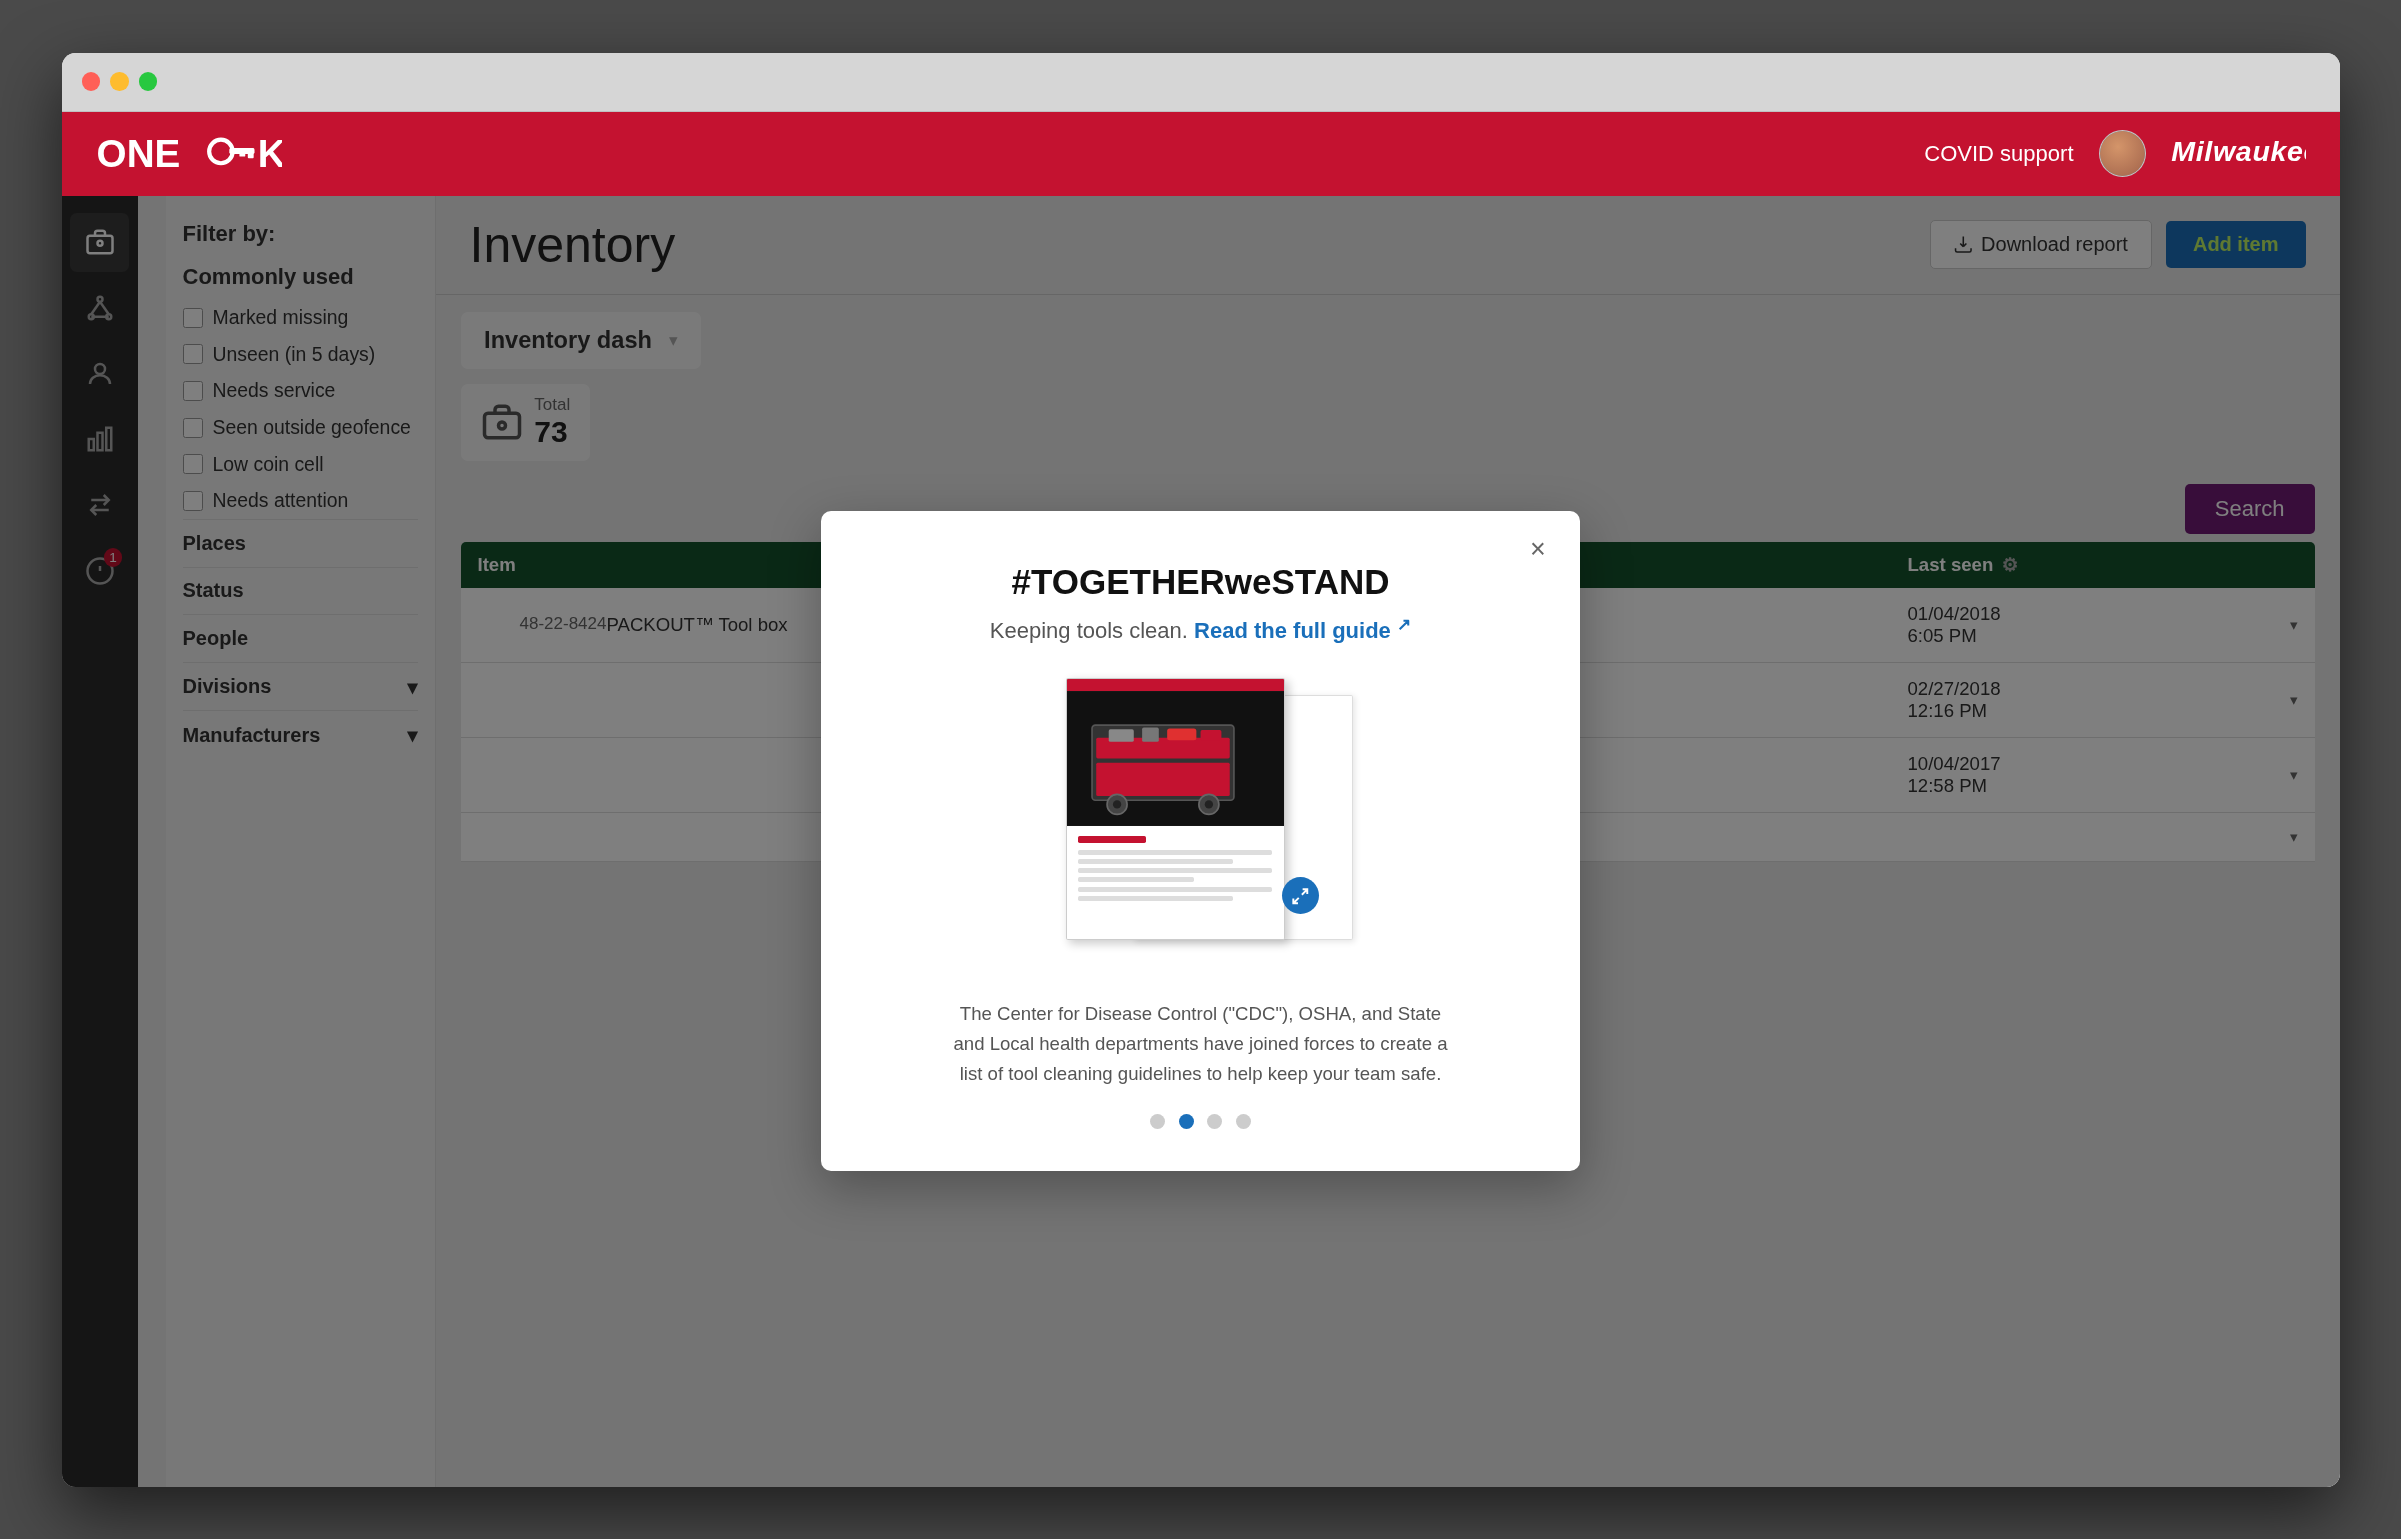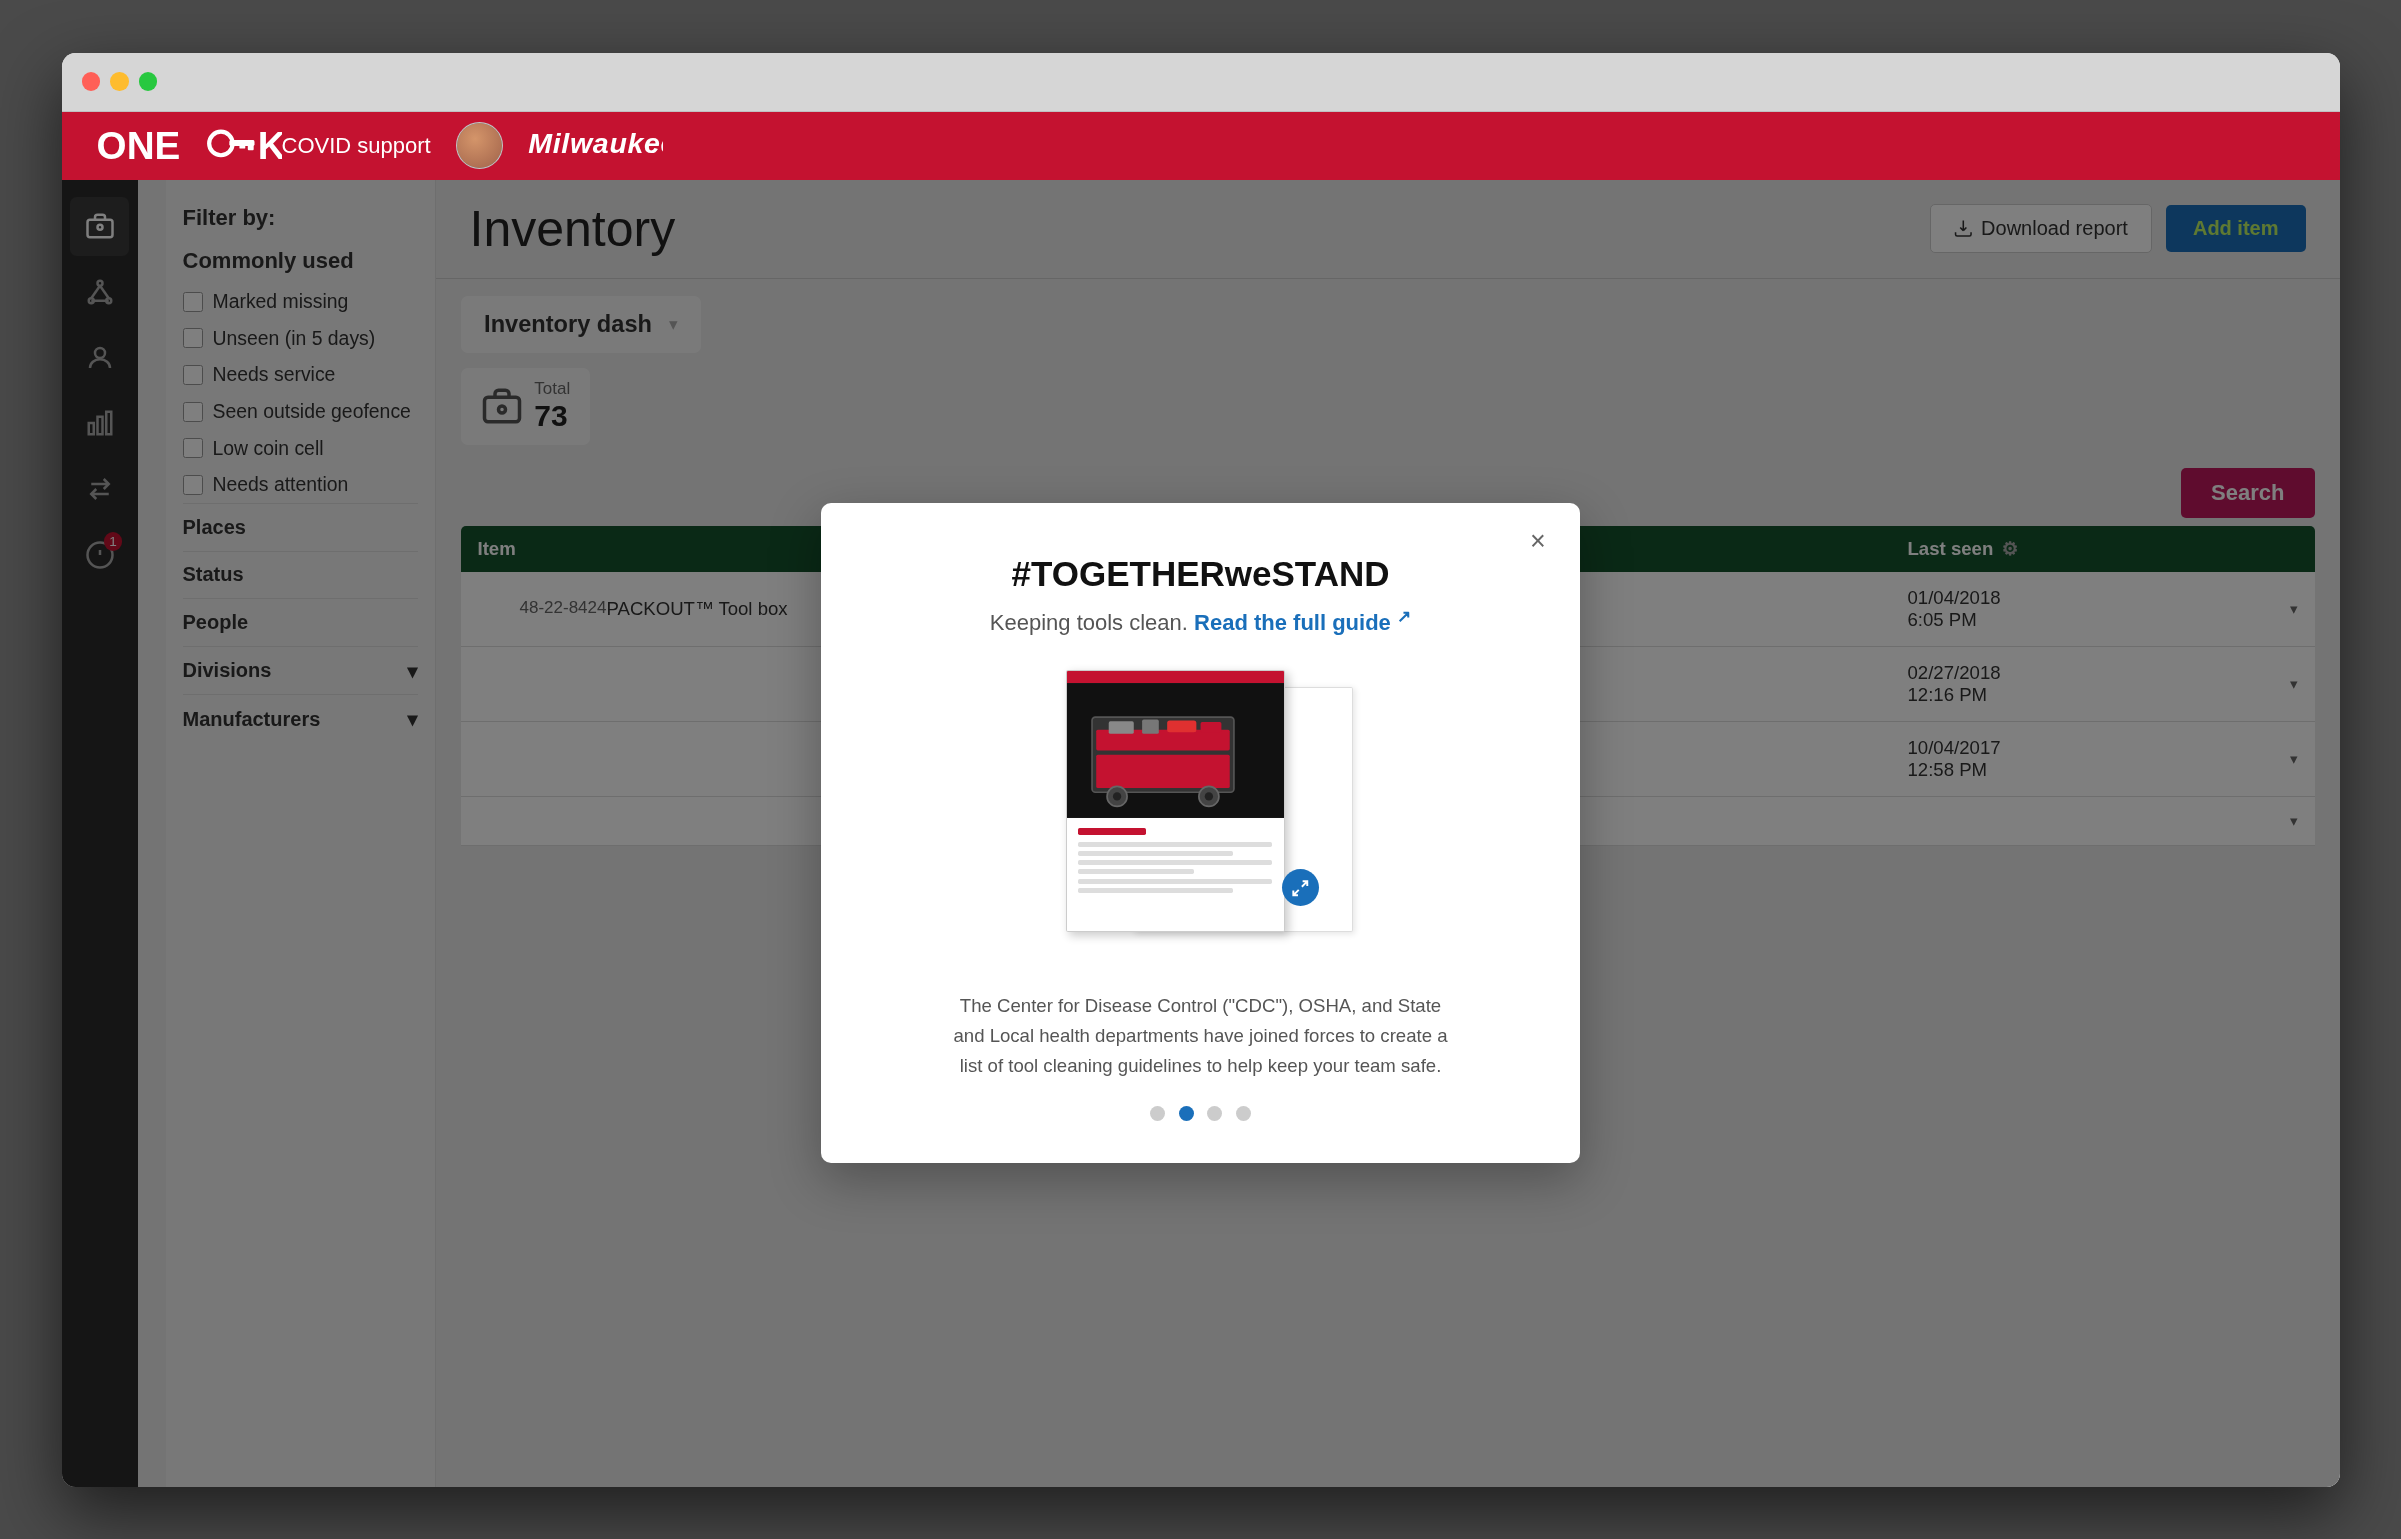--- a/index.html
+++ b/index.html
@@ -45,24 +45,25 @@
     .mac-dot.green { background: #28c840; }
     .app-body {
       flex: 1;
       display: flex;
       flex-direction: column;
       overflow: hidden;
     }
     
     .top-nav {
       background: #c41230;
-      height: 68px;
+      height: 84px;
       display: flex;
       align-items: center;
       padding: 0 34px;
+      justify-content: space-between;
       flex-shrink: 0;
     }
     .logo-area {
       display: flex;
       align-items: center;
     }
     .nav-right {
       display: flex;
       align-items: center;
       gap: 25px;
@@ -205,28 +206,28 @@
     }
     
     .filter-bar {
       display: flex;
       align-items: center;
       justify-content: flex-end;
       padding: 8.4px 25px;
       gap: 13.5px;
     }
     .search-btn {
-      background: #be185d;
+      background: #701a75;
       color: white;
       border: none;
       padding: 11.8px 30px;
       border-radius: 5px;
       font-size: 22px;
       cursor: pointer;
-      font-weight: 700;
+      font-weight: 400;
     }
     
     .table-container {
       flex: 1;
       overflow-y: auto;
       margin: 0 25px;
     }
     .table-header-row {
       display: grid;
       grid-template-columns: 2fr 1.5fr 2fr 1.5fr;

